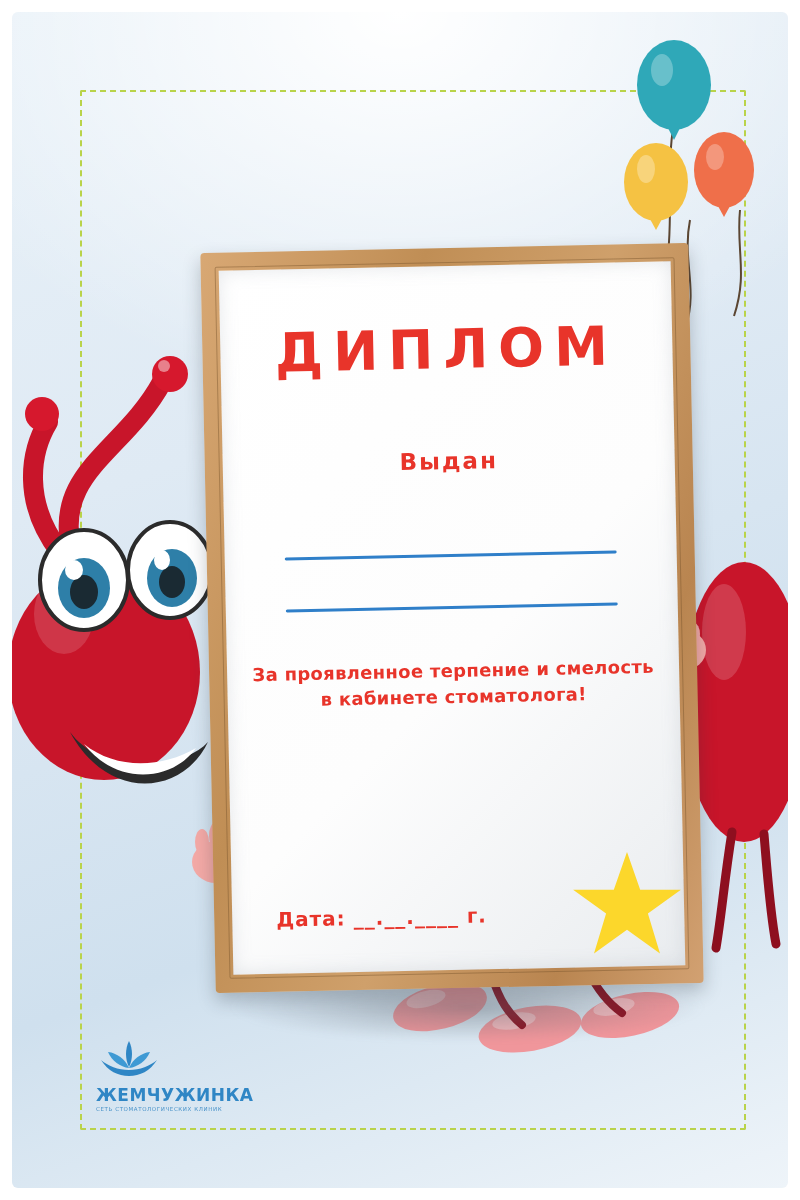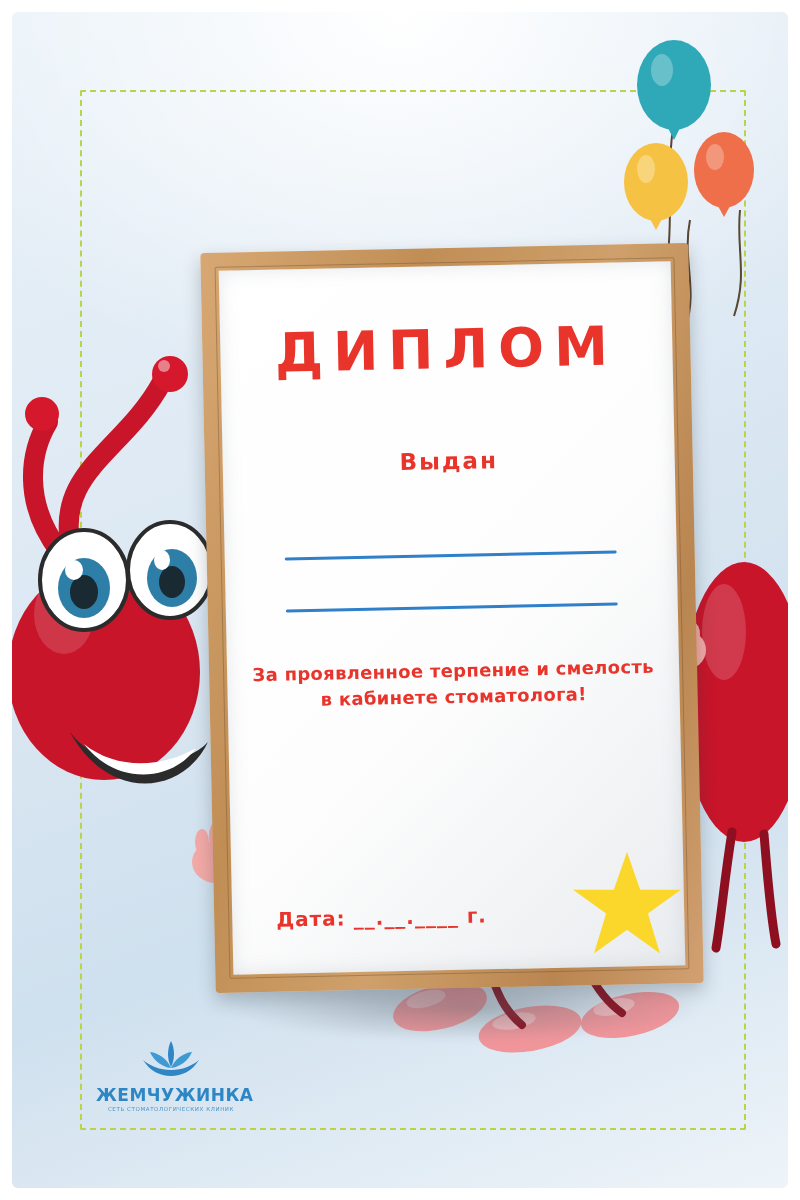--- a/index.html
+++ b/index.html
@@ -161,21 +161,20 @@
     clip-path: polygon(50% 0%, 62% 35%, 99% 35%, 69% 57%, 80% 94%, 50% 72%, 20% 94%, 31% 57%, 1% 35%, 38% 35%);
     filter: drop-shadow(0 3px 3px rgba(120,100,20,0.35));
   }
 
   
   .logo {
     position: absolute;
     left: 84px;
     bottom: 76px;
     width: 150px;
-    text-align: center;
     color: #2f86c5;
   }
   .logo-name {
     font-family: "DejaVu Sans", sans-serif;
     font-size: 17px;
     font-weight: bold;
     letter-spacing: 0.5px;
     margin-top: 2px;
   }
   .logo-sub {

